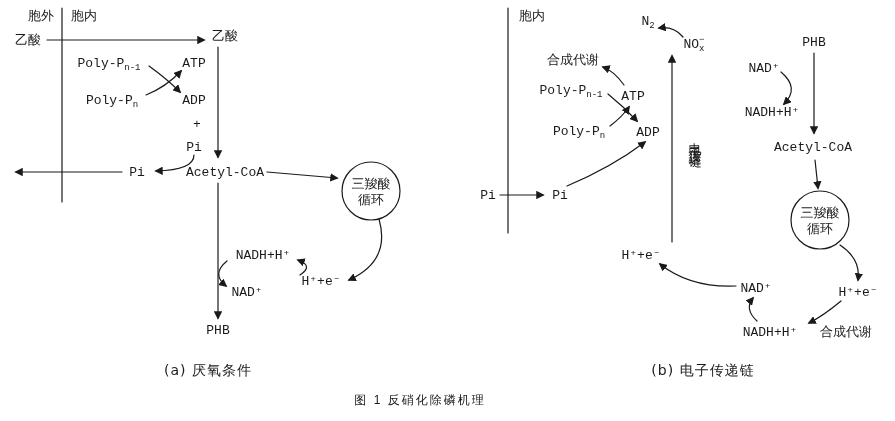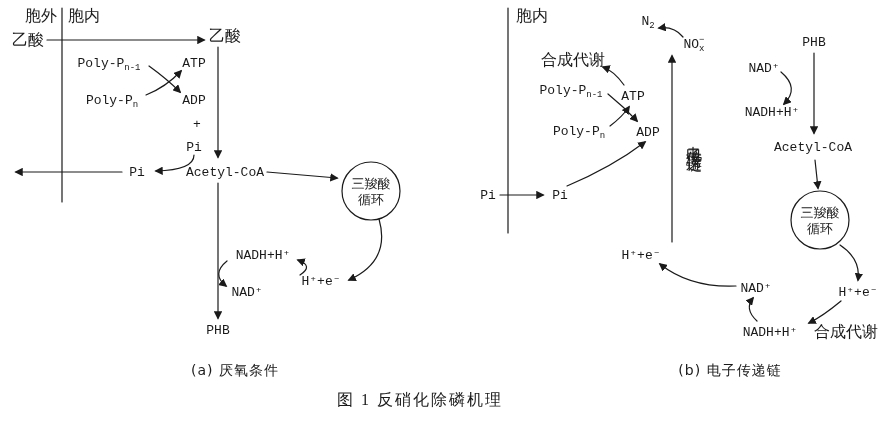--- a/index.html
+++ b/index.html
@@ -14,24 +14,24 @@
   svg.wires { position:absolute; left:0; top:0; }
   .lbl {
     position:absolute;
     transform:translate(-50%,-50%);
     white-space:nowrap;
     font-family:Liberation Mono, monospace;
     font-size:13px;
     line-height:1;
     color:#1a1a1a;
   }
-  .cn { font-family:Liberation Sans, sans-serif; font-size:16px; }
+  .cn { font-family:Liberation Mono, monospace; font-size:13px; }
   .cn-sm { font-family:Liberation Mono, monospace; font-size:13px; }
-  .cap { font-family:"DejaVu Sans","Liberation Sans",sans-serif; font-size:14px; letter-spacing:1px;margin-left:27px; }
-  .figcap { font-family:Liberation Serif, serif; font-size:16px; letter-spacing:2px; }
+  .cap { font-family:"DejaVu Sans","Liberation Sans",sans-serif; font-size:14px; letter-spacing:1px; }
+  .figcap { font-family:Liberation Sans, sans-serif; font-size:12px; letter-spacing:2px; }
   .vert { writing-mode:vertical-rl; letter-spacing:3px; }
   .lbl sub { font-size:9px; line-height:0; }
   .stack { display:inline-flex; flex-direction:column; font-size:9px; line-height:1; vertical-align:middle; }
 </style>
 </head>
 <body>
 
 <div class="canvas">
 
   <svg class="wires" width="895" height="421" viewBox="0 0 895 421">

